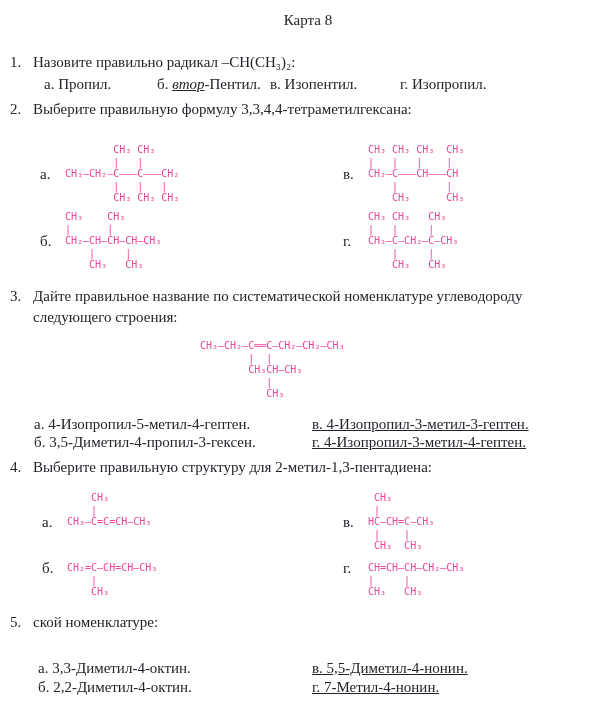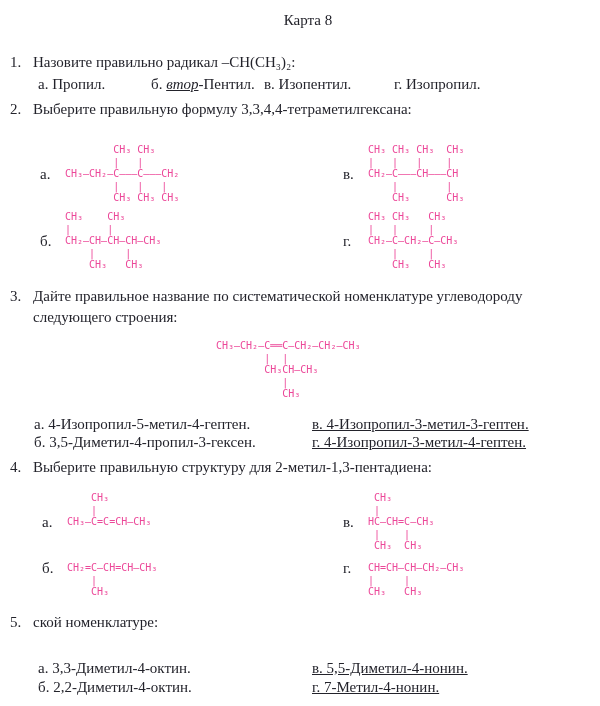--- a/index.html
+++ b/index.html
@@ -18,21 +18,21 @@
     top: 12px; left: 16px; right: 0;
     text-align: center;
     font-size: 15px;
   }
   .qhead { display: flex; line-height: 21px; left: 10px; right: 8px; }
   .qnum { width: 23px; flex: none; }
   .qtext { flex: 1; }
 
   
   .q1opts { left: 38px; top: 76px; white-space: nowrap; }
-  .q1opts .c1 { display: inline-block; width: 113px; }
+  .q1opts .c1 { display: inline-block; width: 113px; margin-left: 6px; }
   .q1opts .c2 { display: inline-block; width: 113px; }
   .q1opts .c3 { display: inline-block; width: 130px; }
   .q1opts .ital { font-style: italic; text-decoration: underline; }
 
   
   .optrow { white-space: nowrap; text-decoration: underline; }
   .optrow .colL { display: inline-block; }
   .q3row .colL { width: 278px; }
   .q5row .colL { width: 274px; }
 
@@ -43,21 +43,21 @@
     font-size: 15px;
   }
   .s-lines {
     margin-left: 25px;
     font-family: "DejaVu Sans Mono", monospace;
     font-size: 10px;
     line-height: 15px;
     white-space: pre;
     color: #ec4899;
   }
-  .s-lines.noindent { margin-left: 16px; }
+  .s-lines.noindent { margin-left: 0; }
   .s-lines div.bond { height: 9px; line-height: 12px; overflow: visible; }
 </style>
 </head>
 <body>
 
 <div class="page">
 
   <div class="abs title">Карта 8</div>
 
   <div class="abs qhead" style="top:52px">

